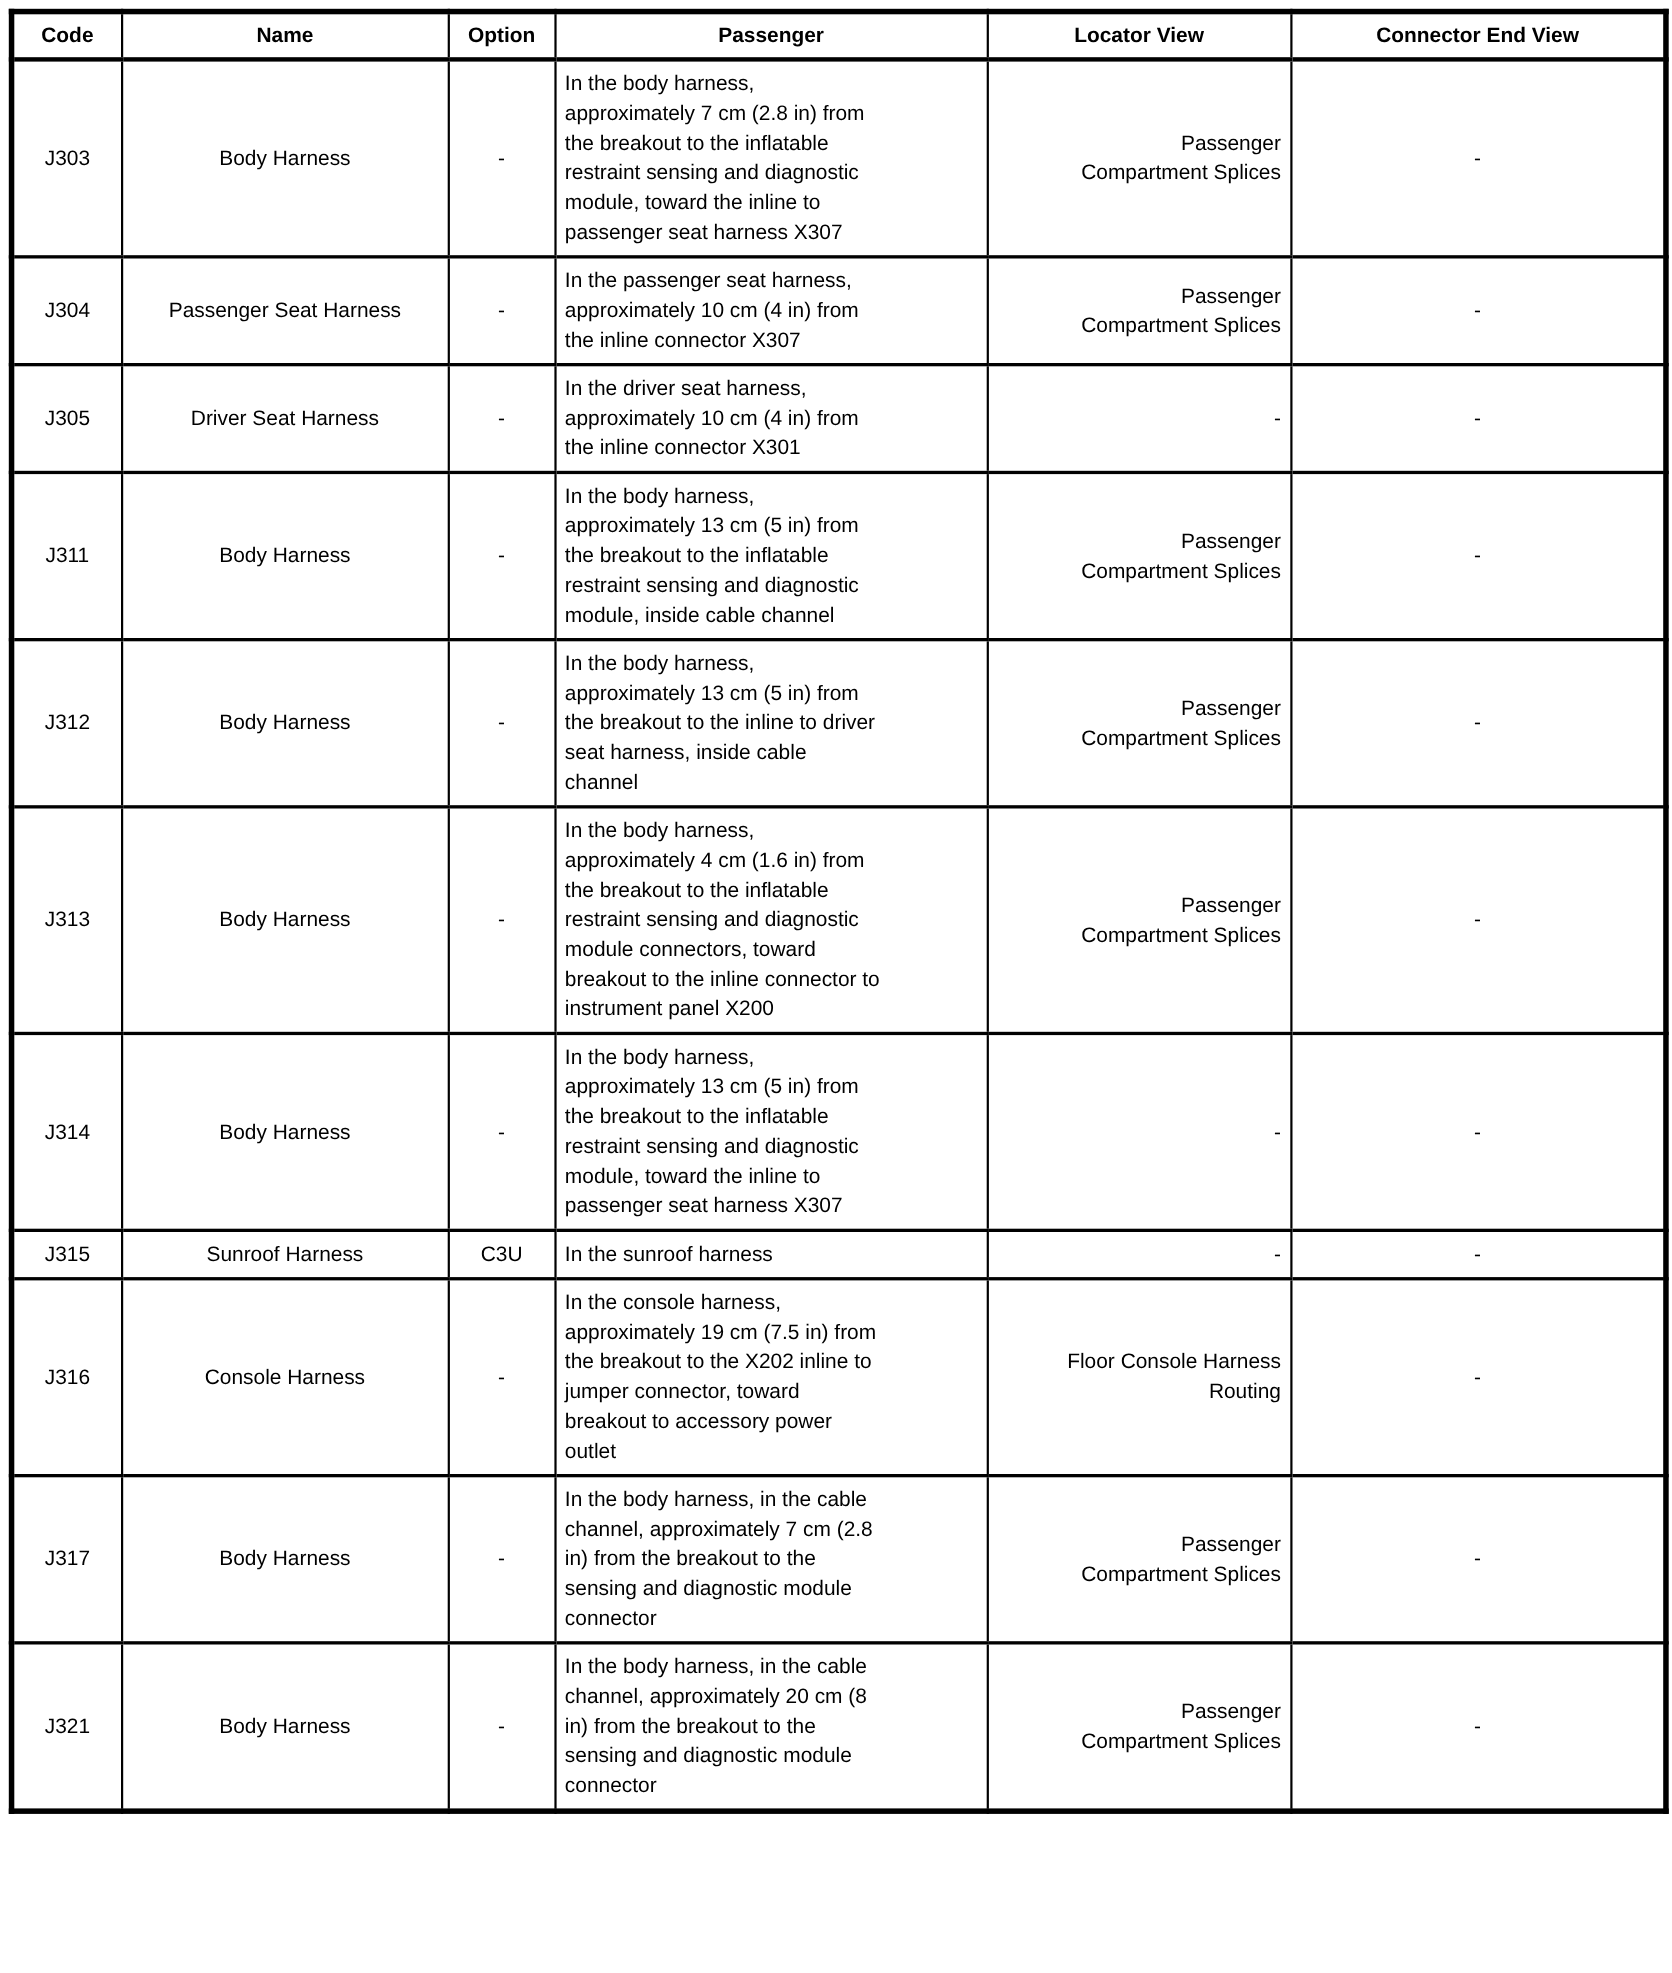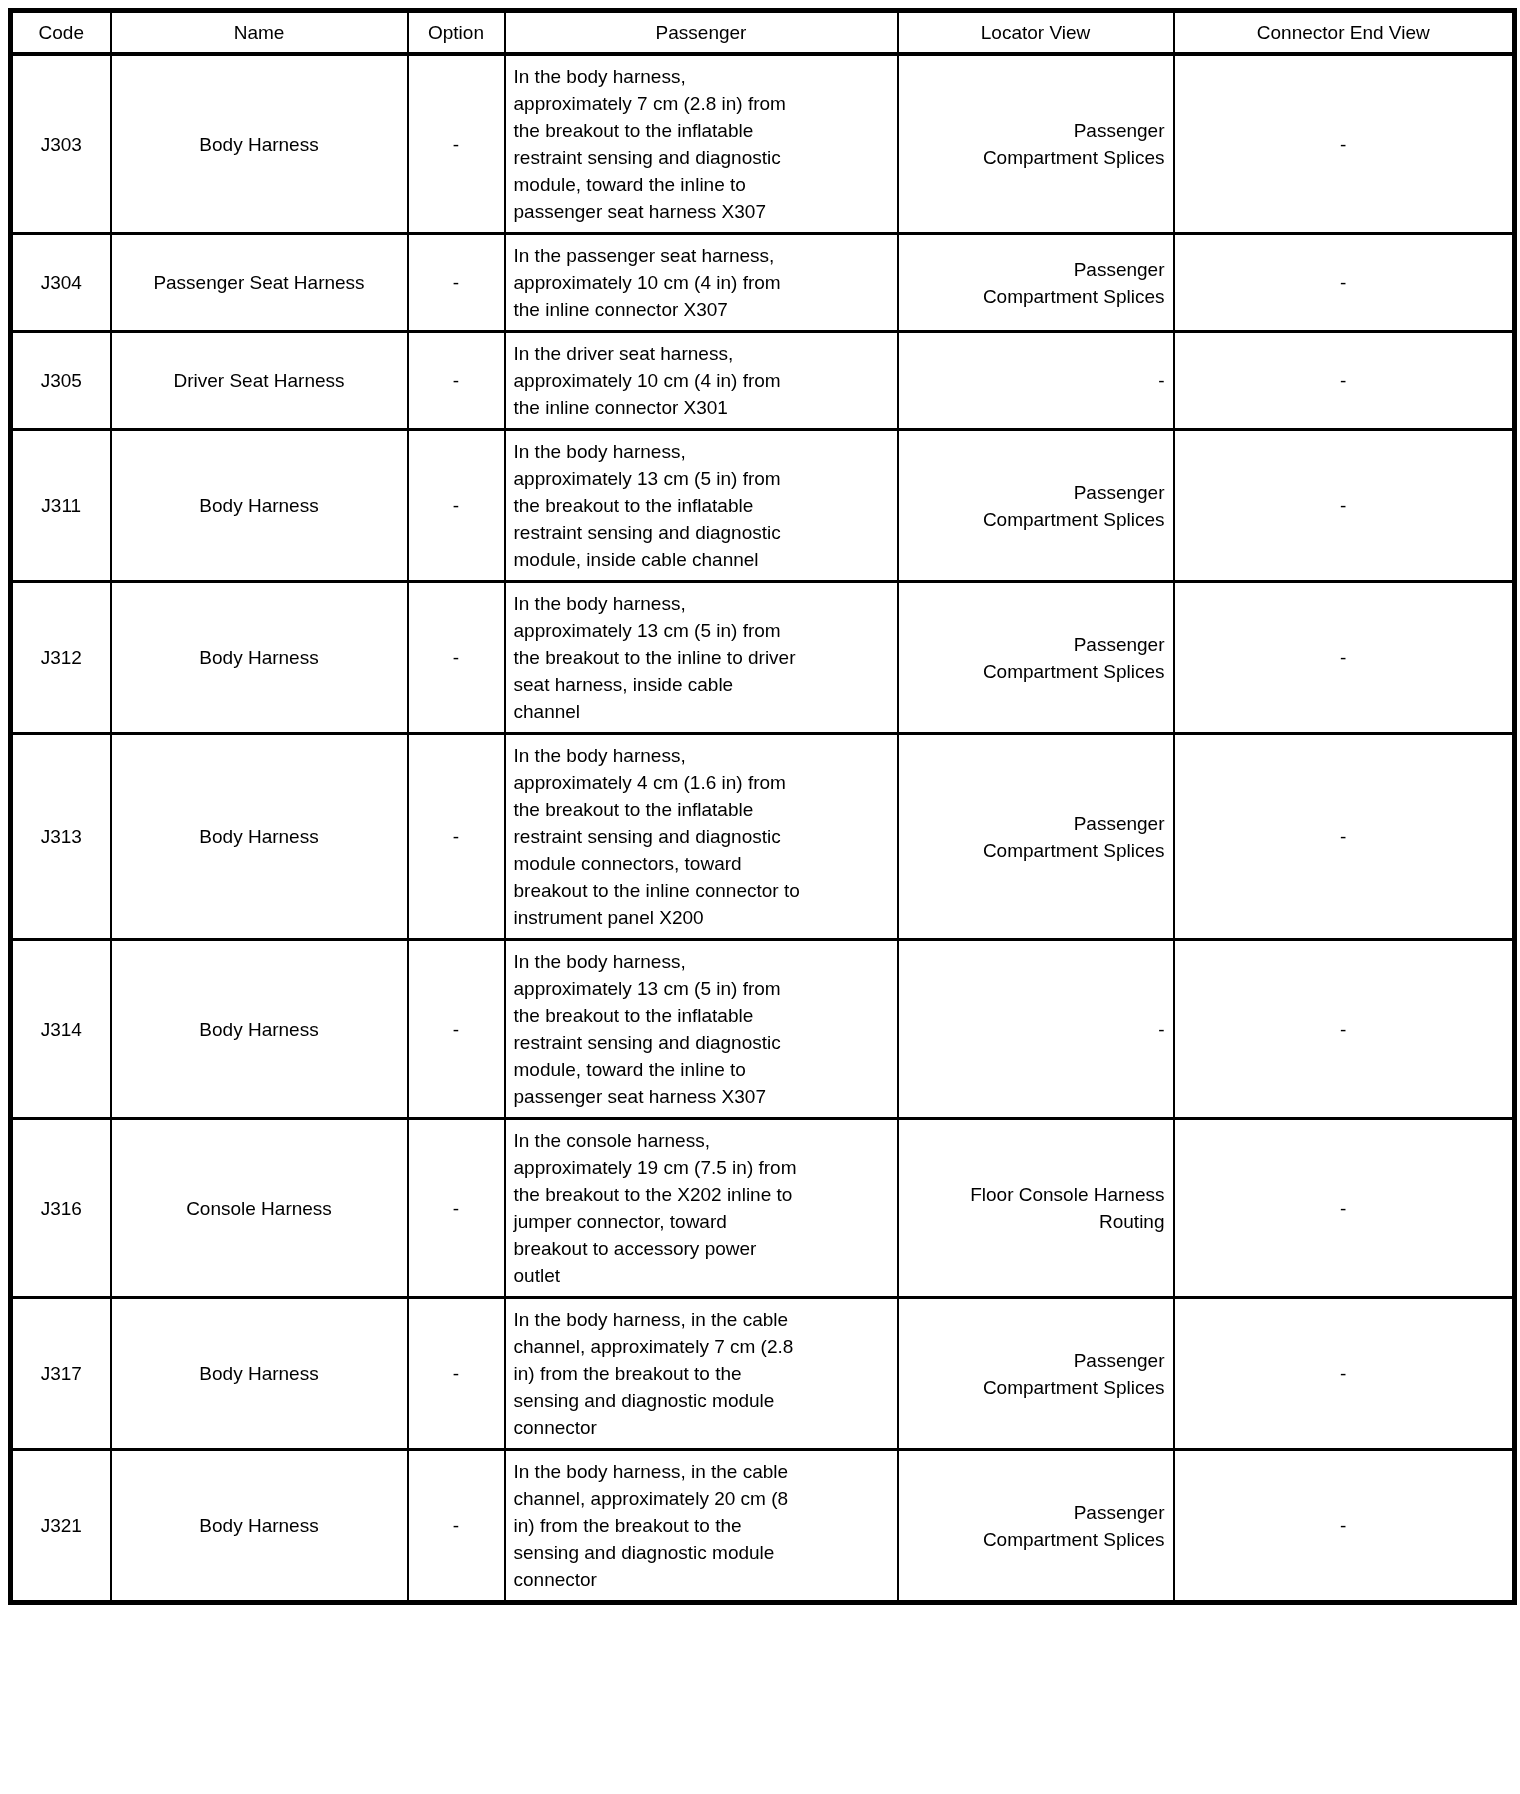--- a/index.html
+++ b/index.html
@@ -29,21 +29,21 @@
     border-top: 3px solid #000000;
     border-bottom: 3px solid #000000;
     font-size: 19px;
     line-height: 27px;
     padding: 7px 8px;
     vertical-align: middle;
     overflow: hidden;
     word-wrap: break-word;
   }
   .splice-table thead th {
-    font-weight: normal;
+    font-weight: bold;
     text-align: center;
     border-bottom: 4px solid #000000;
     padding: 6px 4px;
   }
   .cell-code       { text-align: center; }
   .cell-name       { text-align: center; }
   .cell-option     { text-align: center; }
   .cell-location   { text-align: left; white-space: pre-line; margin-left: 20px; }
   .cell-locator    { text-align: right; white-space: pre-line; }
   .cell-connector  { text-align: center; }
@@ -155,20 +155,28 @@
         <td class="cell-location">In the body harness,
 approximately 13 cm (5 in) from
 the breakout to the inflatable
 restraint sensing and diagnostic
 module, toward the inline to
 passenger seat harness X307</td>
         <td class="cell-locator">-</td>
         <td class="cell-connector">-</td>
       </tr>
       <tr>
+        <td class="cell-code">J315</td>
+        <td class="cell-name">Sunroof Harness</td>
+        <td class="cell-option">C3U</td>
+        <td class="cell-location">In the sunroof harness</td>
+        <td class="cell-locator">-</td>
+        <td class="cell-connector">-</td>
+      </tr>
+      <tr>
         <td class="cell-code">J316</td>
         <td class="cell-name">Console Harness</td>
         <td class="cell-option">-</td>
         <td class="cell-location">In the console harness,
 approximately 19 cm (7.5 in) from
 the breakout to the X202 inline to
 jumper connector, toward
 breakout to accessory power
 outlet</td>
         <td class="cell-locator">Floor Console Harness

